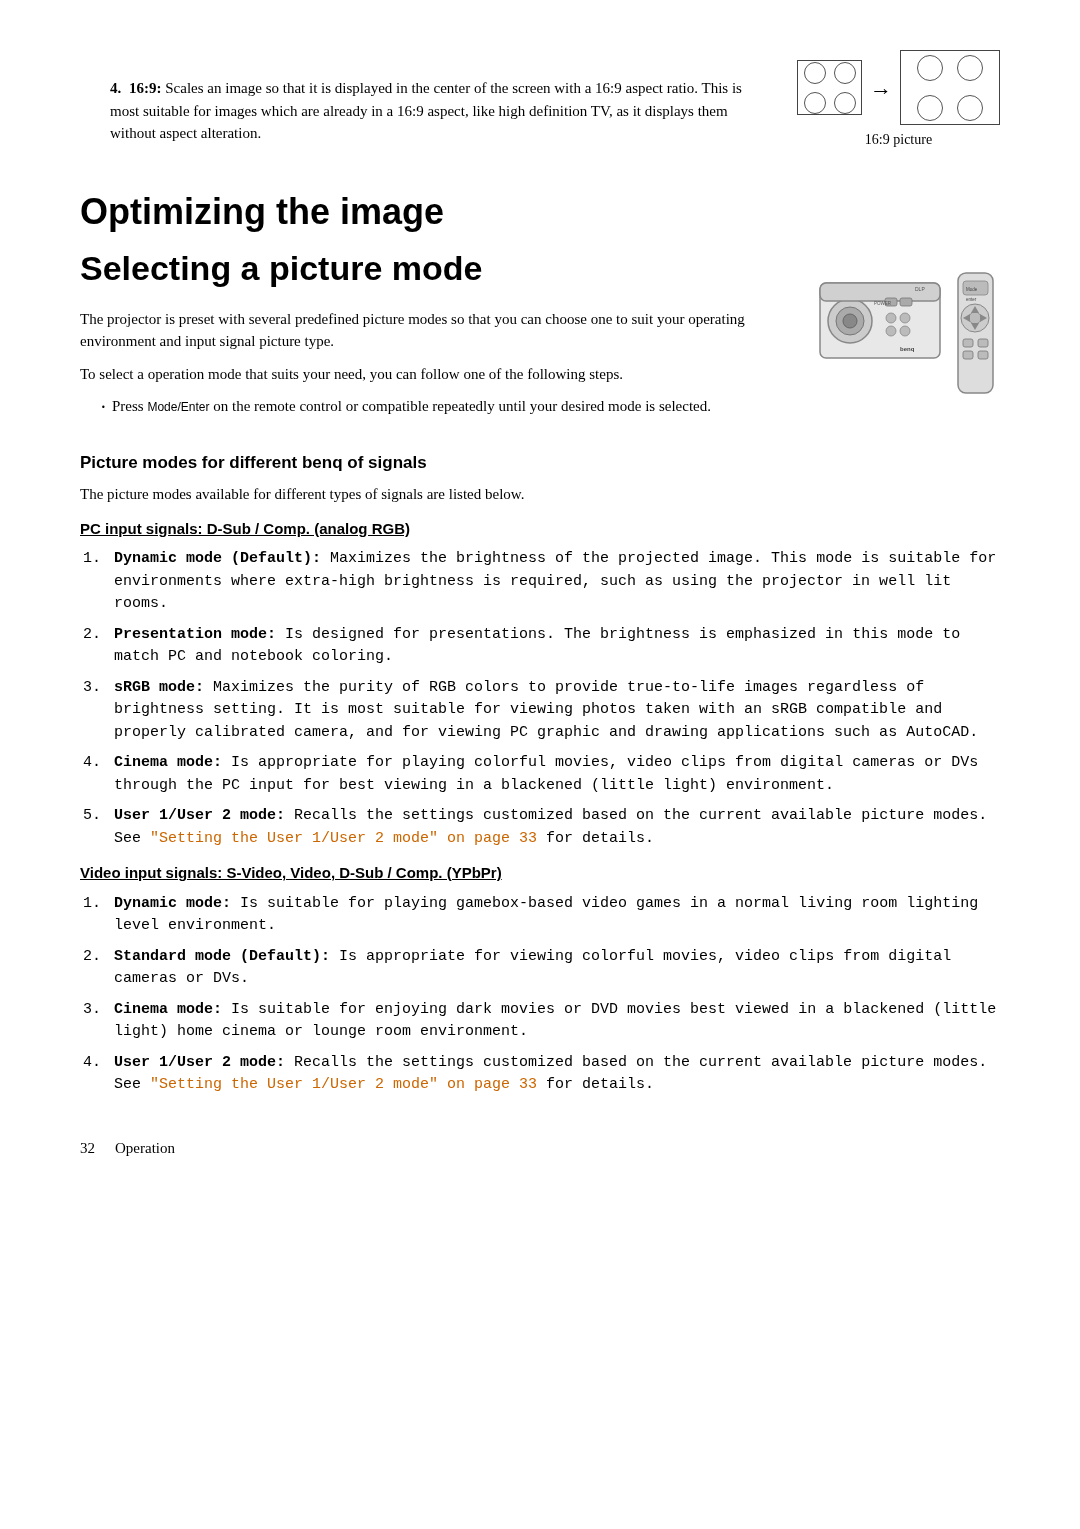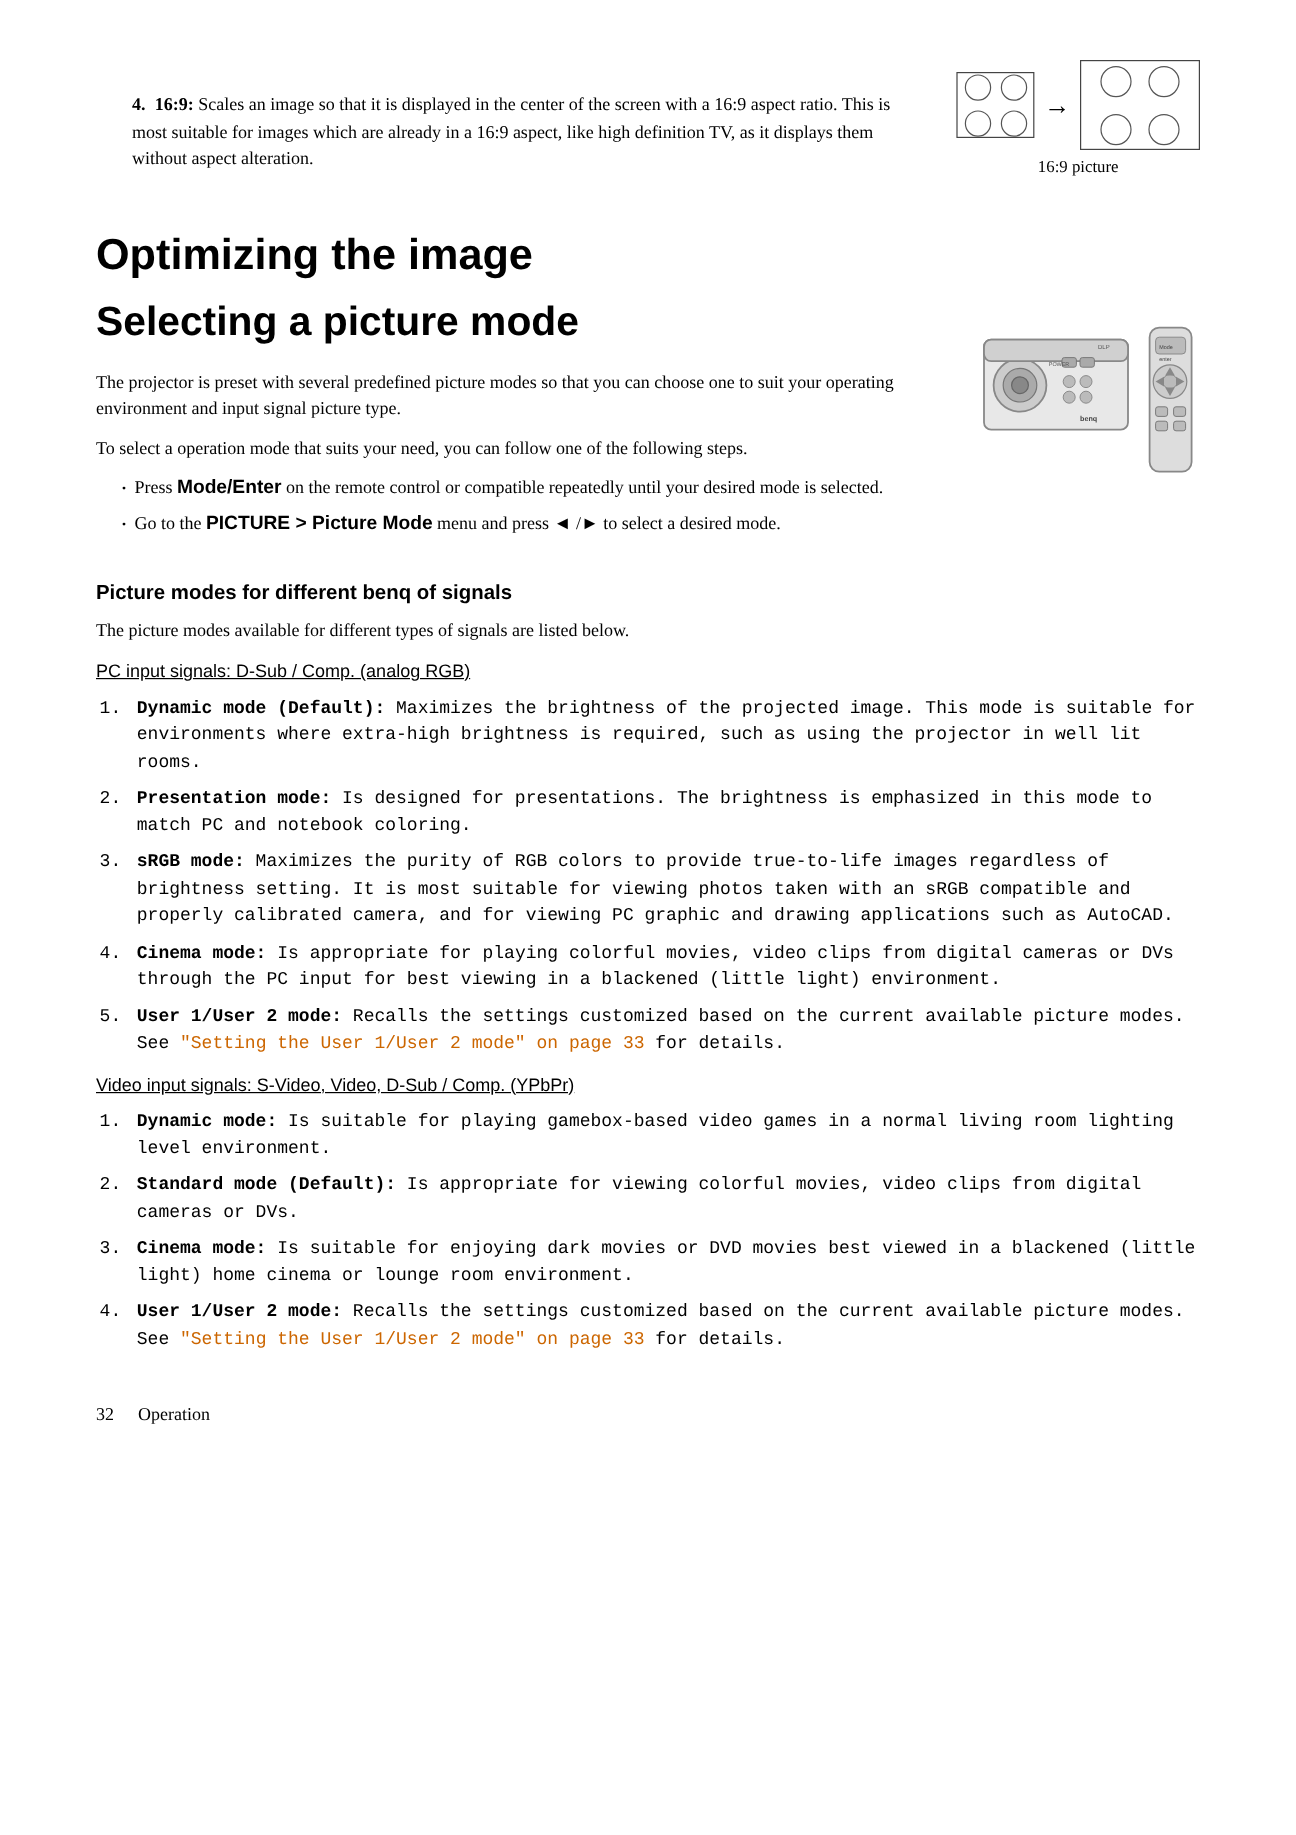--- a/index.html
+++ b/index.html
@@ -137,21 +137,21 @@
       font-family: Arial, Helvetica, sans-serif;
       font-size: 17px;
       font-weight: bold;
       margin-bottom: 8px;
       margin-top: 16px;
     }
 
     .subsection-heading {
       font-family: Arial, Helvetica, sans-serif;
       font-size: 15px;
-      font-weight: normal;
+      font-weight: bold;
       margin-bottom: 8px;
       margin-top: 12px;
       text-decoration: underline;
     }
 
     ol {
       padding-left: 30px;
       margin-bottom: 10px;
     }
     ol li {
@@ -176,23 +176,23 @@
     .footer-page {
       font-size: 15px;
     }
     .footer-section {
       margin-left: 20px;
       font-size: 15px;
     }
 
     kbd {
       font-family: Arial, sans-serif;
-      font-weight: bold;
+      font-weight: normal;
       font-style: normal;
-      font-size: 16px;
+      font-size: 12px;
     }
   </style>
 </head>
 <body>
 
 <div class="intro-section">
   <div class="intro-text">
     <div class="intro-item">
       <p>
         <span class="intro-item-num">4.</span>
@@ -232,23 +232,20 @@
   <div class="selecting-text">
     <h2 class="sub-heading">Selecting a picture mode</h2>
 
     <p>The projector is preset with several predefined picture modes so that you can choose one to suit your operating environment and input signal picture type.</p>
     <p>To select a operation mode that suits your need, you can follow one of the following steps.</p>
 
     <ul>
       <li>
         <span>Press </span><kbd>Mode/Enter</kbd><span> on the remote control or compatible repeatedly until your desired mode is selected.</span>
       </li>
-      <li>
-        <span>Go to the </span><kbd>PICTURE &gt; Picture Mode</kbd><span> menu and press ◄ /► to select a desired mode.</span>
-      </li>
     </ul>
   </div>
 
   <div class="projector-image-wrapper">
     <svg viewBox="0 0 200 150" width="200" height="150" xmlns="http://www.w3.org/2000/svg">
 
       <rect x="20" y="30" width="120" height="75" rx="6" ry="6" fill="#e8e8e8" stroke="#888" stroke-width="1.5"></rect>
 
       <ellipse cx="50" cy="68" rx="22" ry="22" fill="#ccc" stroke="#888" stroke-width="1.5"></ellipse>
       <ellipse cx="50" cy="68" rx="14" ry="14" fill="#aaa" stroke="#777" stroke-width="1"></ellipse>

